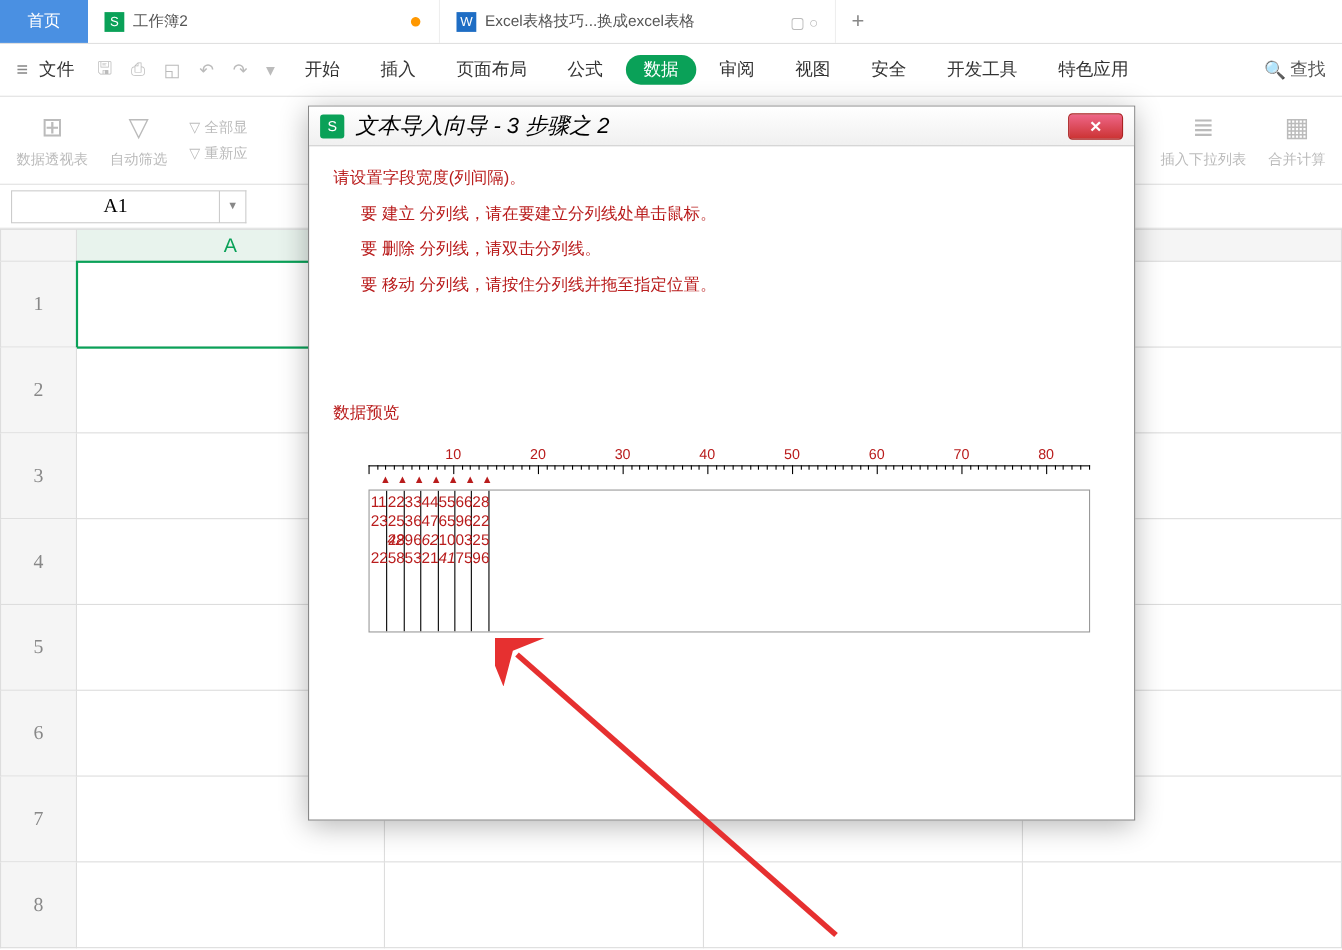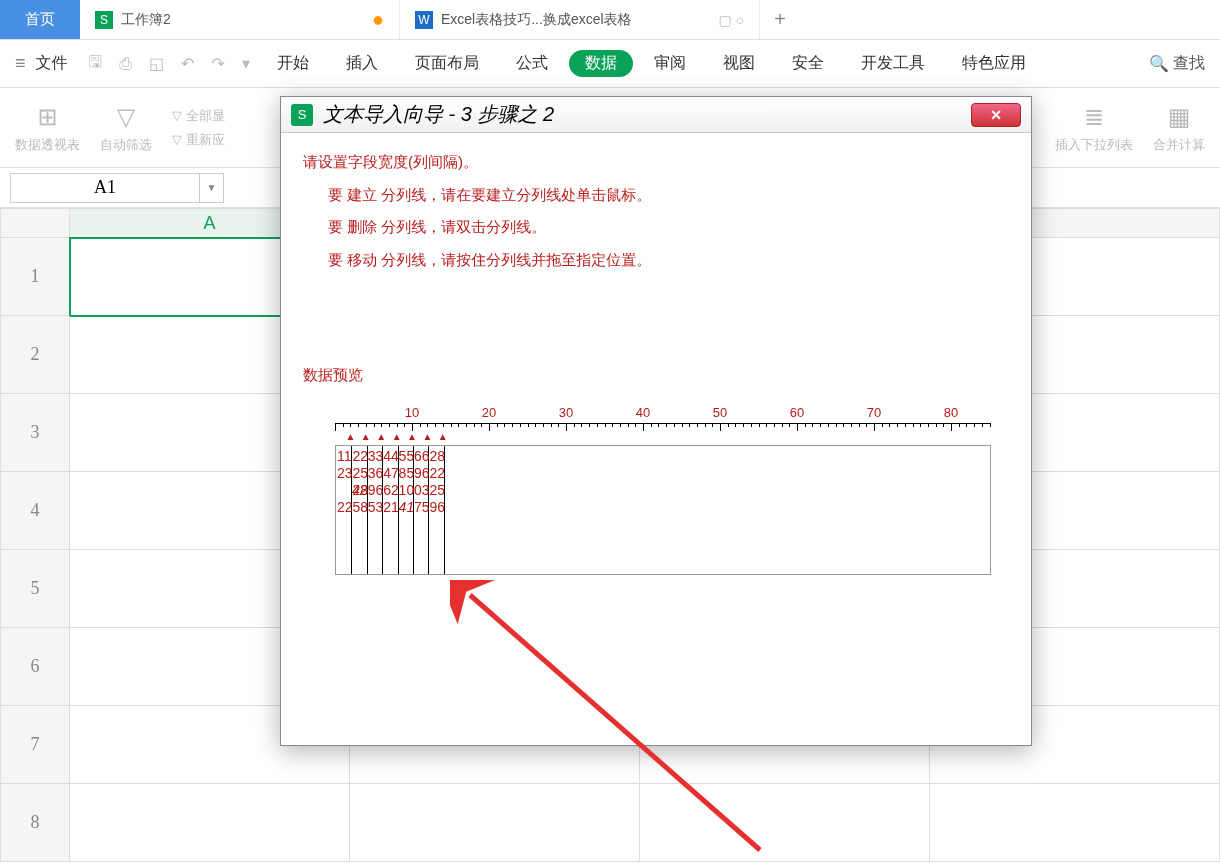--- a/index.html
+++ b/index.html
@@ -356,27 +356,27 @@
           <div class="data-text" style="left: 16.4px; top: 2px;">22</div>
           <div class="data-text" style="left: 31.8px; top: 2px;">33</div>
           <div class="data-text" style="left: 47.2px; top: 2px;">44</div>
           <div class="data-text" style="left: 62.6px; top: 2px;">55</div>
           <div class="data-text" style="left: 78px; top: 2px;">66</div>
           <div class="data-text" style="left: 93.4px; top: 2px;">28</div>
           <div class="data-text" style="left: 1px; top: 19px;">23</div>
           <div class="data-text" style="left: 16.4px; top: 19px;">25</div>
           <div class="data-text" style="left: 31.8px; top: 19px;">36</div>
           <div class="data-text" style="left: 47.2px; top: 19px;">47</div>
-          <div class="data-text" style="left: 62.6px; top: 19px;">85</div>
+          <div class="data-text" style="left: 62.6px; top: 19px;">65</div>
           <div class="data-text" style="left: 78px; top: 19px;">96</div>
           <div class="data-text" style="left: 93.4px; top: 19px;">22</div>
           <div class="data-text" style="left: 16px; top: 36px; font-style: italic;">42</div>
           <div class="data-text" style="left: 16.4px; top: 36px;">28</div>
           <div class="data-text" style="left: 31.8px; top: 36px;">96</div>
-          <div class="data-text" style="left: 47.2px; top: 36px;">62</div>
+          <div class="data-text" style="left: 47.2px; top: 36px; font-style: italic;">62</div>
           <div class="data-text" style="left: 62.6px; top: 36px;">10</div>
           <div class="data-text" style="left: 78px; top: 36px;">03</div>
           <div class="data-text" style="left: 93.4px; top: 36px;">25</div>
           <div class="data-text" style="left: 1px; top: 53px;">22</div>
           <div class="data-text" style="left: 16.4px; top: 53px;">58</div>
           <div class="data-text" style="left: 31.8px; top: 53px;">53</div>
           <div class="data-text" style="left: 47.2px; top: 53px;">21</div>
           <div class="data-text" style="left: 62.6px; top: 53px; font-style: italic;">41</div>
           <div class="data-text" style="left: 78px; top: 53px;">75</div>
           <div class="data-text" style="left: 93.4px; top: 53px;">96</div>

